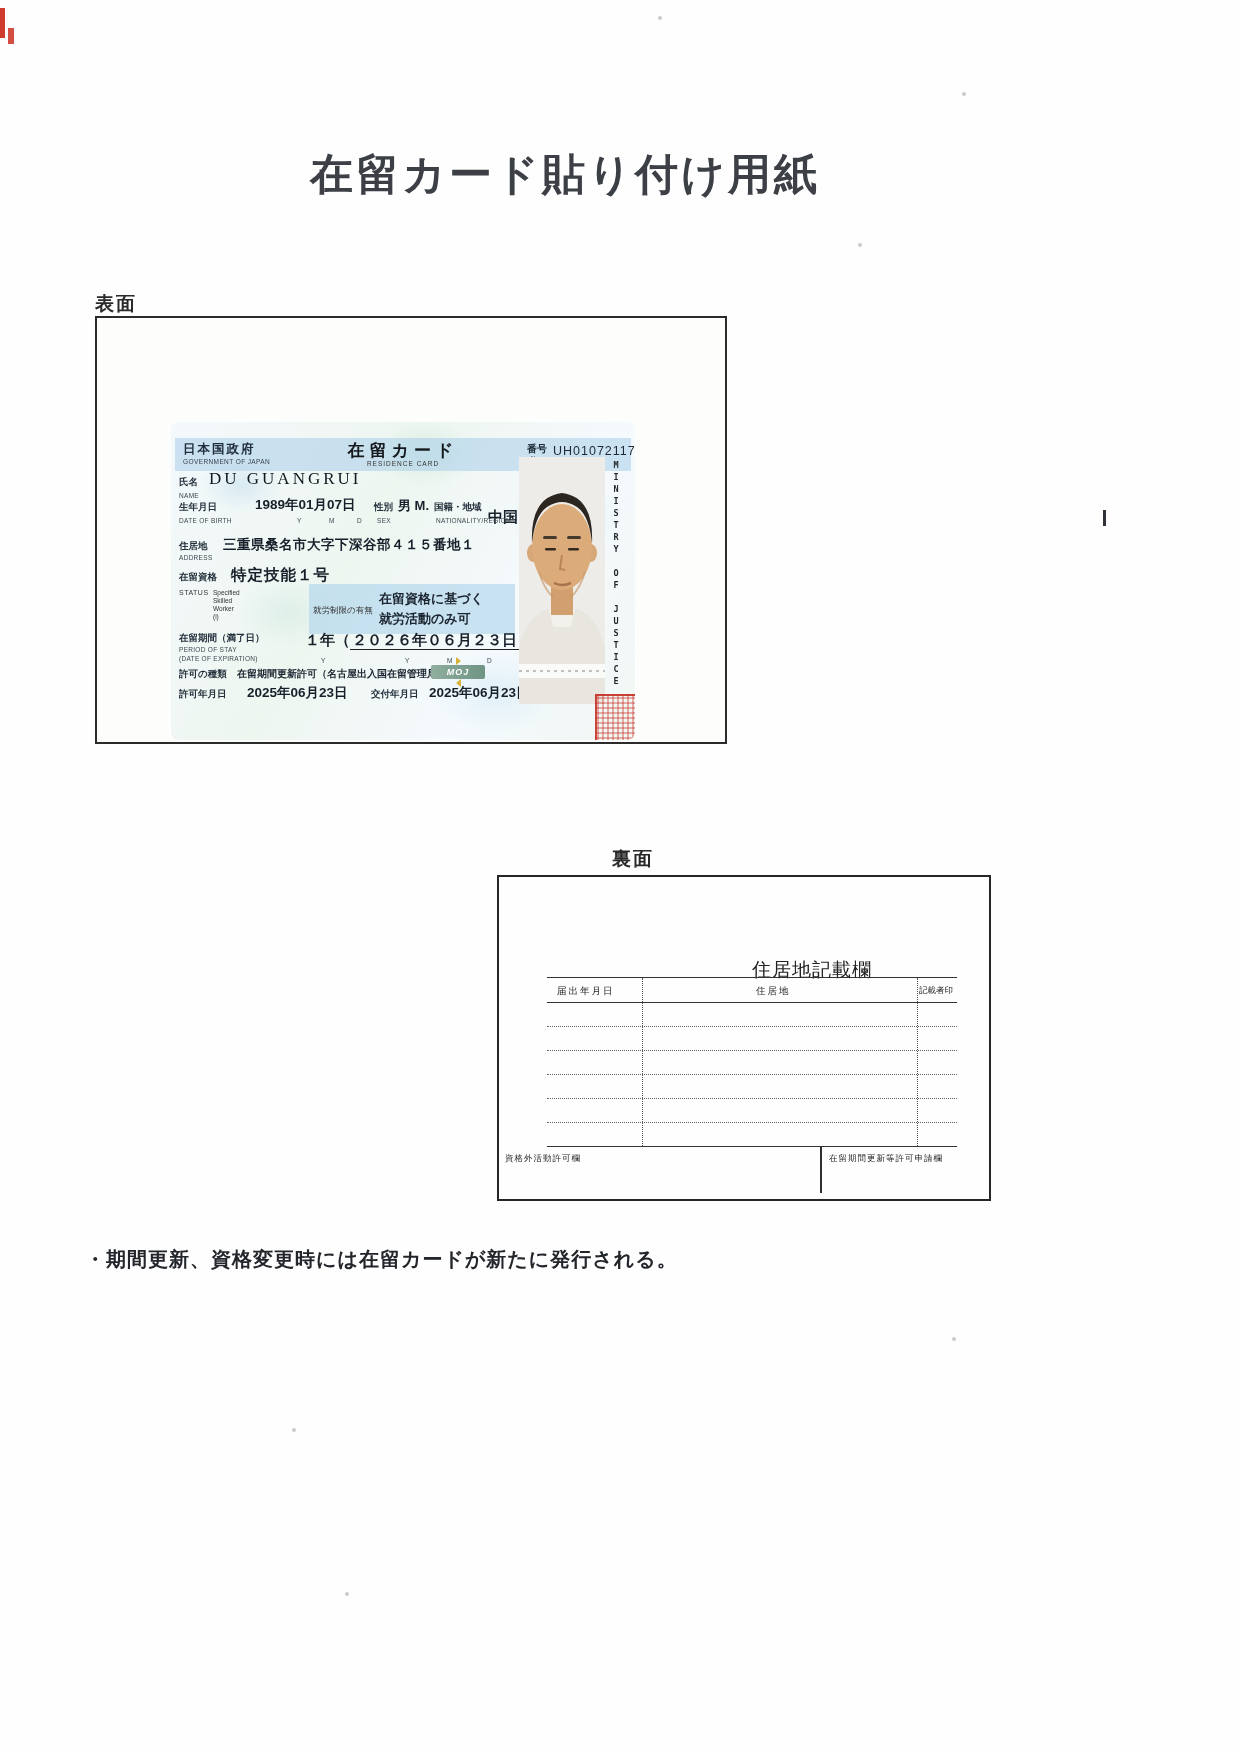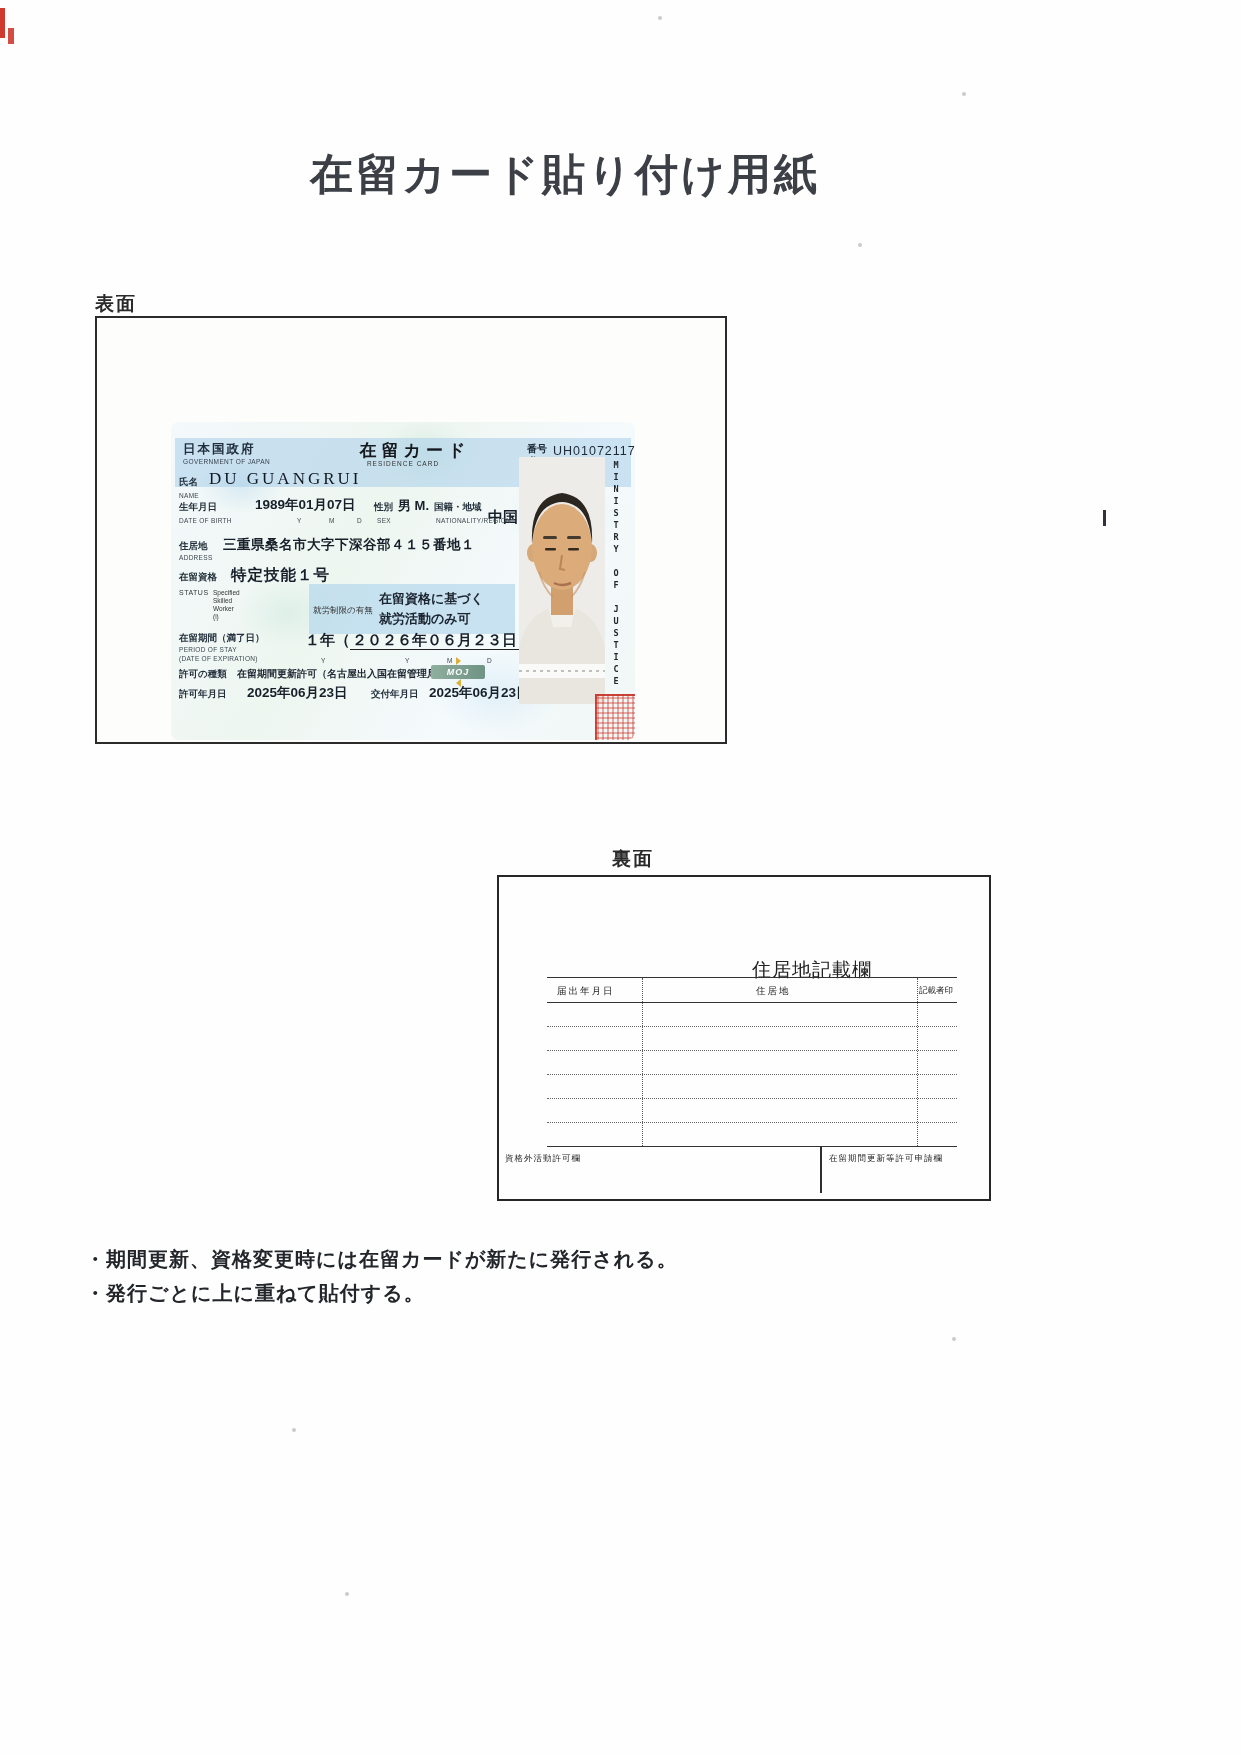--- a/index.html
+++ b/index.html
@@ -29,25 +29,25 @@
 
   
   .card{left:74px;top:104px;width:464px;height:318px;border-radius:8px;overflow:hidden;
     background:
       radial-gradient(60px 40px at 15% 20%, rgba(150,200,230,.28), transparent 70%),
       radial-gradient(70px 50px at 55% 10%, rgba(150,210,190,.22), transparent 70%),
       radial-gradient(80px 60px at 85% 30%, rgba(140,200,235,.18), transparent 70%),
       radial-gradient(70px 50px at 25% 60%, rgba(160,215,200,.22), transparent 70%),
       radial-gradient(90px 60px at 70% 85%, rgba(150,205,235,.22), transparent 70%),
       linear-gradient(120deg,#f4f9fc,#eef6f0 40%,#f5fafd 70%,#f0f7f4);}
-  .c-header{left:4px;top:16px;width:456px;height:49px;background:rgba(167,205,233,.55);}
+  .c-header{left:4px;top:16px;width:456px;height:33px;background:rgba(167,205,233,.55);}
   .c-issuer{left:8px;top:3px;font-size:12.5px;font-weight:700;letter-spacing:2px;color:#1f2d3d;}
   .c-issuer-en{left:8px;top:20px;font-size:6.5px;color:#38424d;letter-spacing:.4px;}
   .c-title{left:172px;top:1px;width:112px;text-align:center;font-size:17px;font-weight:700;
-           letter-spacing:5px;color:#15191d;margin-left:12px;}
+           letter-spacing:5px;color:#15191d;}
   .c-title-en{left:172px;top:22px;width:112px;text-align:center;font-size:6.5px;color:#333;letter-spacing:1px;}
   .c-no-label{left:352px;top:4px;font-size:10px;font-weight:700;color:#1c2836;}
   .c-no-en{left:356px;top:17px;font-size:6px;color:#444;}
   .c-number{left:378px;top:6px;font-size:12.5px;letter-spacing:1px;color:#1e2836;}
 
   .jlabel{font-size:9.5px;font-weight:700;color:#23303c;}
   .elabel{font-size:6.5px;color:#3c464f;letter-spacing:.3px;}
   .val{color:#17202a;}
 
   .f-name-label{left:8px;top:54px;}
@@ -274,15 +274,14 @@
       <div class="abs b-v b-v1"></div>
       <div class="abs b-v b-v2"></div>
     </div>
 
     <div class="abs b-divider"></div>
     <div class="abs b-bottom-label b-bl nw">資格外活動許可欄</div>
     <div class="abs b-bottom-label b-br nw">在留期間更新等許可申請欄</div>
   </div>
 
   <div class="abs note note1 nw">・期間更新、資格変更時には在留カードが新たに発行される。</div>
-  <div class="abs note note2 nw">・発行ごとに上に重ねて貼付する。</div>
 
 </div>
 
 </body></html>

